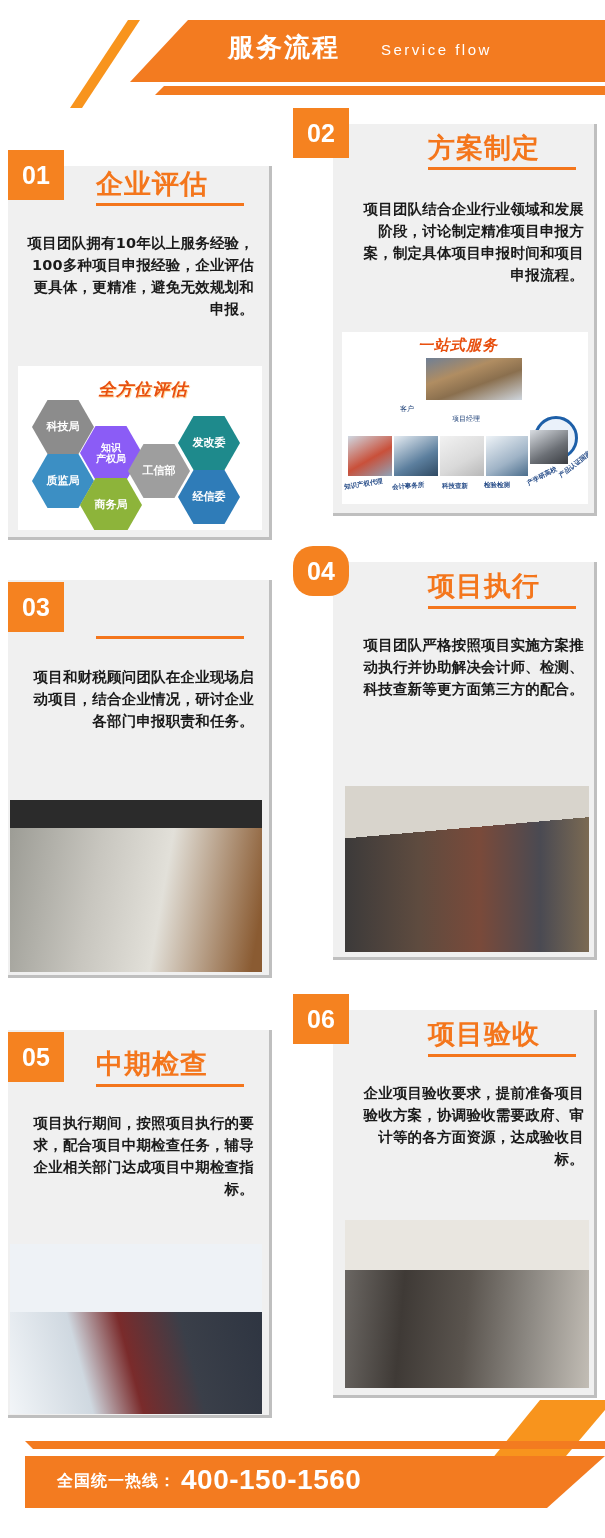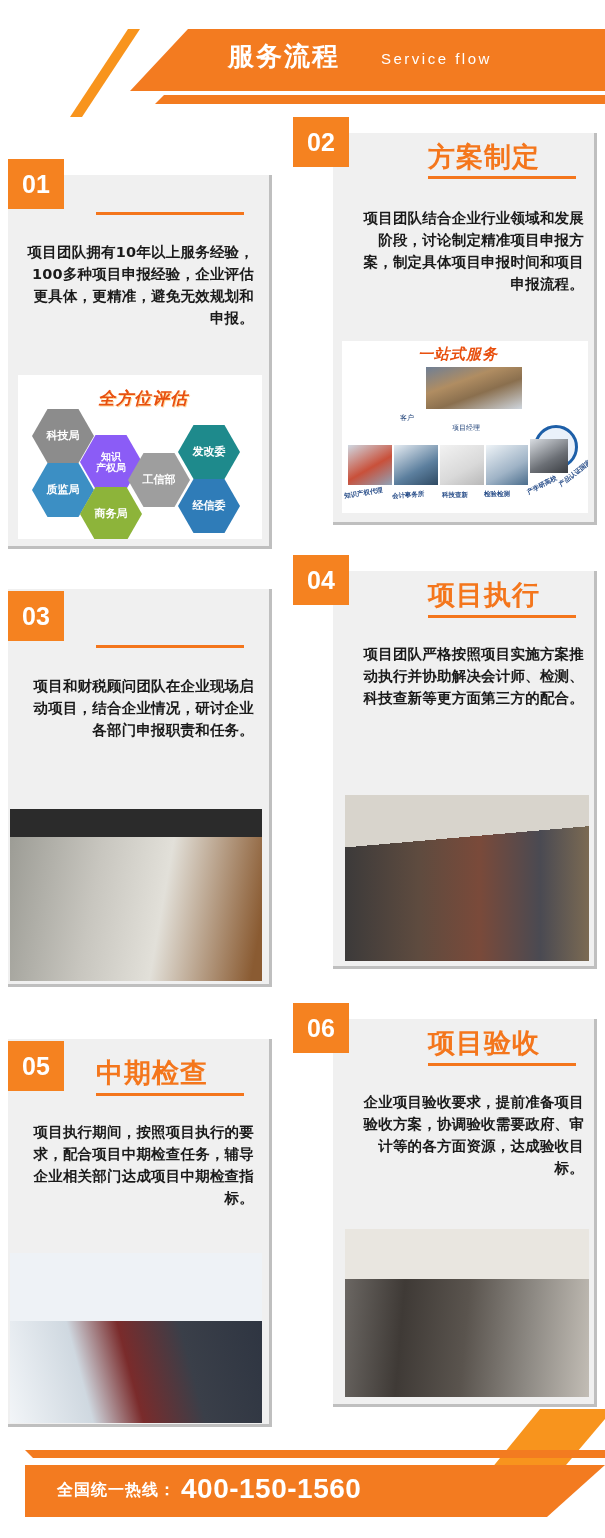--- a/index.html
+++ b/index.html
@@ -2,21 +2,21 @@
 <html><head>
 <meta charset="utf-8">
 <style>
   * { box-sizing: border-box; margin: 0; padding: 0; }
   html, body {
     width: 605px; height: 1538px;
     background: #ffffff;
     font-family: "Liberation Sans", "DejaVu Sans", sans-serif;
     overflow: hidden;
   }
-  #page { position: relative; width: 605px; height: 1106px; background: #fff; margin-top: 9px; }
+  #page { position: relative; width: 605px; height: 1106px; background: #fff; }
 
   
   .header-wrap { position: absolute; left: 0; top: 0; width: 605px; height: 108px; }
   .hdr-bar {
     position: absolute; left: 130px; top: 20px; width: 475px; height: 62px;
     background: #F37B20;
     clip-path: polygon(58px 0, 475px 0, 475px 62px, 0 62px);
   }
   .hdr-bar-2 {
     position: absolute; left: 155px; top: 86px; width: 450px; height: 9px;
@@ -179,20 +179,21 @@
   <div class="header-wrap">
     <div class="hdr-slash-a"></div>
     <div class="hdr-bar"></div>
     <div class="hdr-bar-2"></div>
     <div class="hdr-title-zh">服务流程</div>
     <div class="hdr-title-en">Service flow</div>
   </div>
 
   <div class="card" style="left:8px; top:166px; width:264px; height:374px;"></div>
   <div class="badge" style="left:8px; top:150px;">01</div>
+  <div class="card-title" style="left:96px; top:166px;">企业评估</div>
   <div class="title-rule" style="left:96px; top:203px; width:148px;"></div>
   <div class="card-body" style="left:24px; top:232px; width:230px;">项目团队拥有10年以上服务经验，100多种项目申报经验，企业评估更具体，更精准，避免无效规划和申报。</div>
 
   <div class="hexwrap" style="left:18px; top:366px; width:244px; height:164px;">
     <div class="hex-title" style="left:80px; top:12px;">全方位评估</div>
     <div class="hex" style="left:14px; top:34px;  background:#8C8C8C;">科技局</div>
     <div class="hex" style="left:62px; top:60px;  background:#8b5cf6; font-size:10px;">知识<br>产权局</div>
     <div class="hex" style="left:14px; top:88px;  background:#3C8FC4;">质监局</div>
     <div class="hex" style="left:110px; top:78px; background:#9E9E9E;">工信部</div>
     <div class="hex" style="left:62px; top:112px; background:#8DB43A;text-align:center;">商务局</div>
@@ -229,21 +230,21 @@
 
   <div class="card" style="left:8px; top:580px; width:264px; height:398px;"></div>
   <div class="badge" style="left:8px; top:582px;">03</div>
   <div class="title-rule" style="left:96px; top:636px; width:148px;"></div>
   <div class="card-body" style="left:24px; top:666px; width:230px;">项目和财税顾问团队在企业现场启动项目，结合企业情况，研讨企业各部门申报职责和任务。</div>
   <div class="photo" style="left:10px; top:800px; width:252px; height:172px;">
     <div class="ph-room"></div>
   </div>
 
   <div class="card" style="left:333px; top:562px; width:264px; height:398px;"></div>
-  <div class="badge" style="left:293px; top:546px;">04</div>
+  <div class="badge" style="left:293px; top:546px;border-radius:20px;">04</div>
   <div class="card-title" style="left:428px; top:568px;">项目执行</div>
   <div class="title-rule" style="left:428px; top:606px; width:148px;"></div>
   <div class="card-body" style="left:352px; top:634px; width:232px;">项目团队严格按照项目实施方案推动执行并协助解决会计师、检测、科技查新等更方面第三方的配合。</div>
   <div class="photo" style="left:345px; top:786px; width:244px; height:166px;">
     <div class="ph-meeting"></div>
   </div>
 
   <div class="card" style="left:8px; top:1030px; width:264px; height:388px;"></div>
   <div class="badge" style="left:8px; top:1032px;">05</div>
   <div class="card-title" style="left:96px; top:1046px;">中期检查</div>

